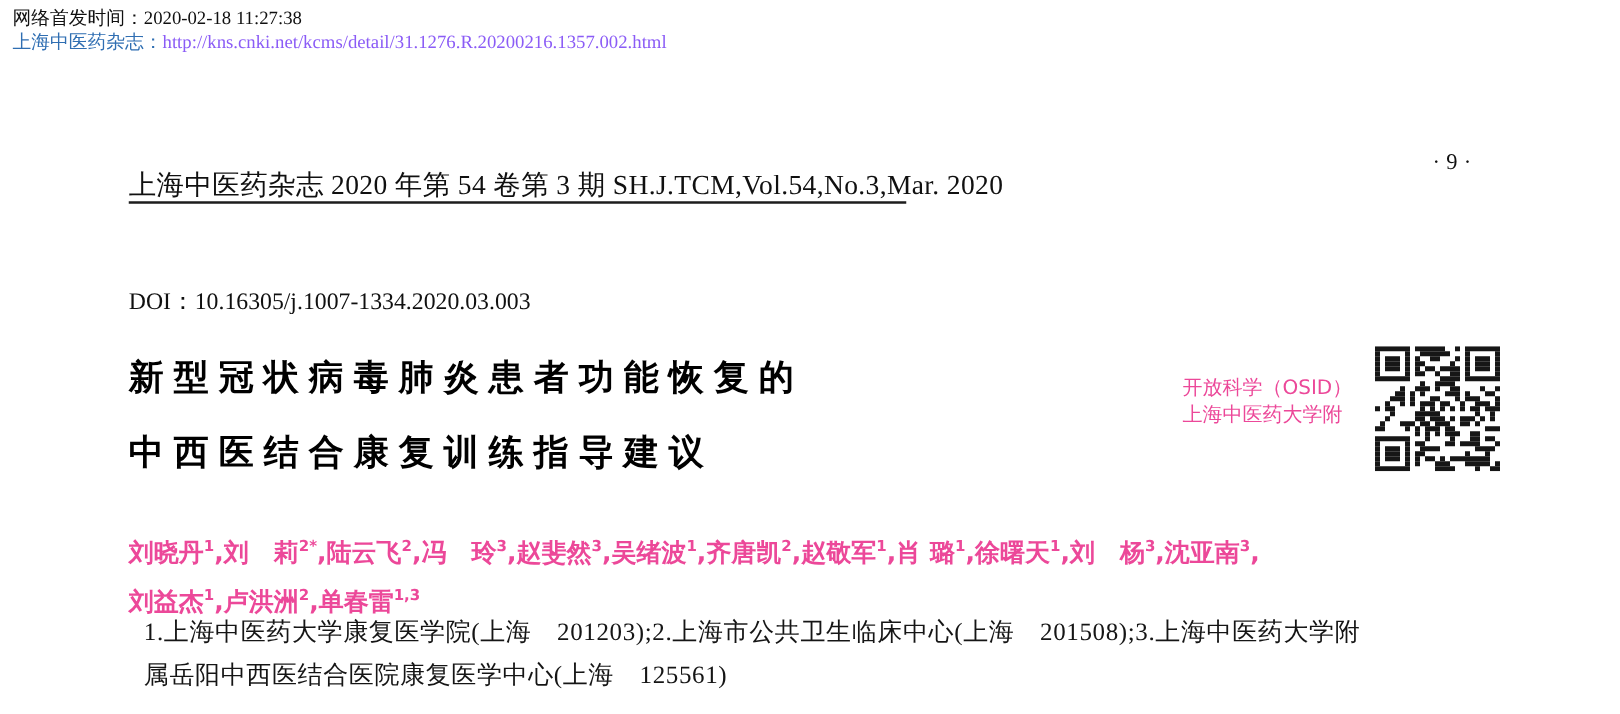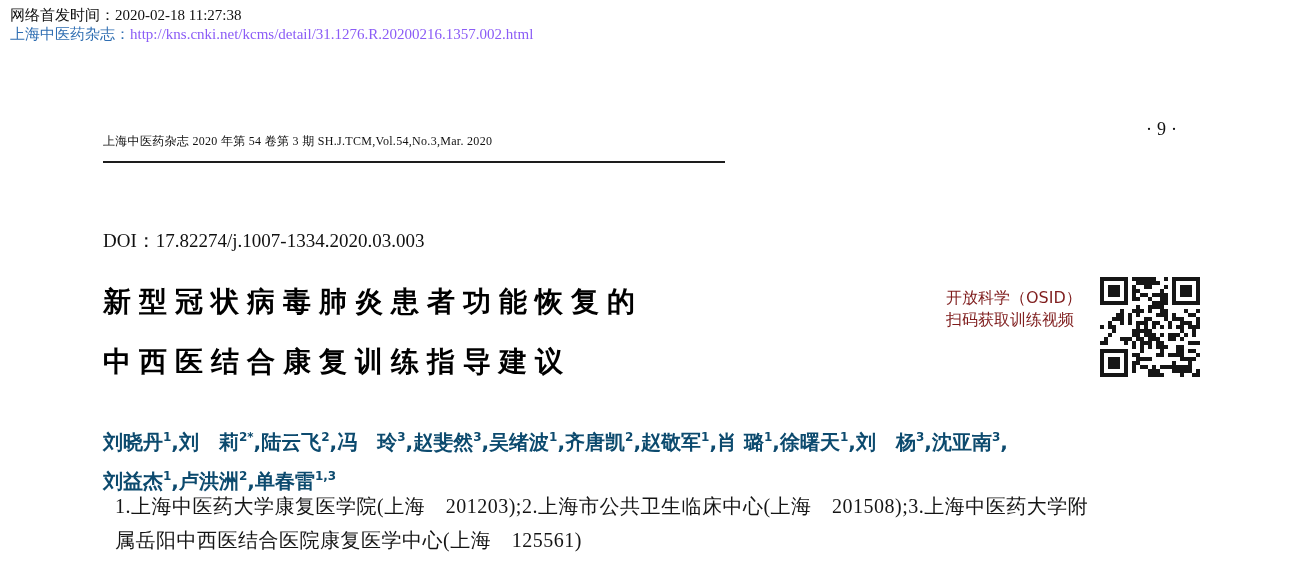--- a/index.html
+++ b/index.html
@@ -16,21 +16,21 @@
     position:absolute;left:10px;top:6px;
     font-size:15px;line-height:19px;
     font-family:"Liberation Serif","DejaVu Serif",serif;
   }
   .wf-line1{color:#101010;}
   .wf-line2{color:#2f6eb2;}
   .wf-line2 a{color:#8b5cf6;text-decoration:none;}
   
   .running-head{
     position:absolute;left:103px;top:133px;
-    font-size:12px;color:#101010;letter-spacing:0.3px;
+    font-size:22px;color:#101010;letter-spacing:0.3px;
   }
   .page-number{
     position:absolute;left:1146px;top:119px;
     font-size:18px;letter-spacing:5px;color:#101010;
   }
   .head-rule{
     position:absolute;left:103px;top:161px;
     width:622px;height:2px;background:#1d1d1d;
   }
   
@@ -41,36 +41,36 @@
   
   .title{
     position:absolute;left:103px;top:272px;margin:0;
     font-family:"DejaVu Sans","Liberation Sans",sans-serif;
     font-weight:700;font-size:28px;line-height:60px;
     letter-spacing:8px;color:#000;
   }
   .title .tl{display:block;white-space:nowrap;}
   
   .osid{
-    position:absolute;left:946px;top:287px;
+    position:absolute;left:946px;top:299px;
     font-family:"DejaVu Sans","Liberation Sans",sans-serif;
-    font-size:16px;line-height:22px;color:#7f1d1d;
+    font-size:16px;line-height:22px;color:#ec4899;
     white-space:nowrap;
   }
   
   .qr{
     position:absolute;left:1100px;top:277px;
     width:100px;height:100px;
   }
   .qr svg{width:100%;height:100%;display:block;fill:#161616;}
   
   .authors{
     position:absolute;left:103px;top:420px;
     font-family:"DejaVu Sans","Liberation Sans",sans-serif;
-    font-weight:700;font-size:20px;line-height:34px;color:#0c4a6e;
+    font-weight:700;font-size:20px;line-height:34px;color:#ec4899;
     white-space:nowrap;
   }
   .authors sup{font-size:12px;font-weight:700;vertical-align:8px;letter-spacing:0;}
   
   .affil{
     position:absolute;left:103px;top:489px;
     font-size:20px;line-height:34px;color:#151515;
     white-space:nowrap;letter-spacing:0.5px;margin-left:12px;
   }
 </style>
@@ -85,30 +85,30 @@
     </div>
     <div class="wf-line2">
       <span>上海中医药杂志：</span><a href="#">http://kns.cnki.net/kcms/detail/31.1276.R.20200216.1357.002.html</a>
     </div>
   </div>
 
   <div class="running-head">上海中医药杂志 2020 年第 54 卷第 3 期 SH.J.TCM,Vol.54,No.3,Mar. 2020</div>
   <div class="page-number">·9·</div>
   <div class="head-rule"></div>
 
-  <div class="doi">DOI：17.82274/j.1007-1334.2020.03.003</div>
+  <div class="doi">DOI：10.16305/j.1007-1334.2020.03.003</div>
 
   <h1 class="title">
     <span class="tl">新型冠状病毒肺炎患者功能恢复的</span>
     <span class="tl">中西医结合康复训练指导建议</span>
   </h1>
 
   <div class="osid">
     <div>开放科学（OSID）</div>
-    <div>扫码获取训练视频</div>
+    <div>上海中医药大学附</div>
   </div>
 
   <div class="qr">
     <svg id="qr-svg" xmlns="http://www.w3.org/2000/svg" viewBox="0 0 100 100">
         <rect x="0" y="0" width="4" height="4"></rect>
         <rect x="4" y="0" width="4" height="4"></rect>
         <rect x="8" y="0" width="4" height="4"></rect>
         <rect x="12" y="0" width="4" height="4"></rect>
         <rect x="16" y="0" width="4" height="4"></rect>
         <rect x="20" y="0" width="4" height="4"></rect>

